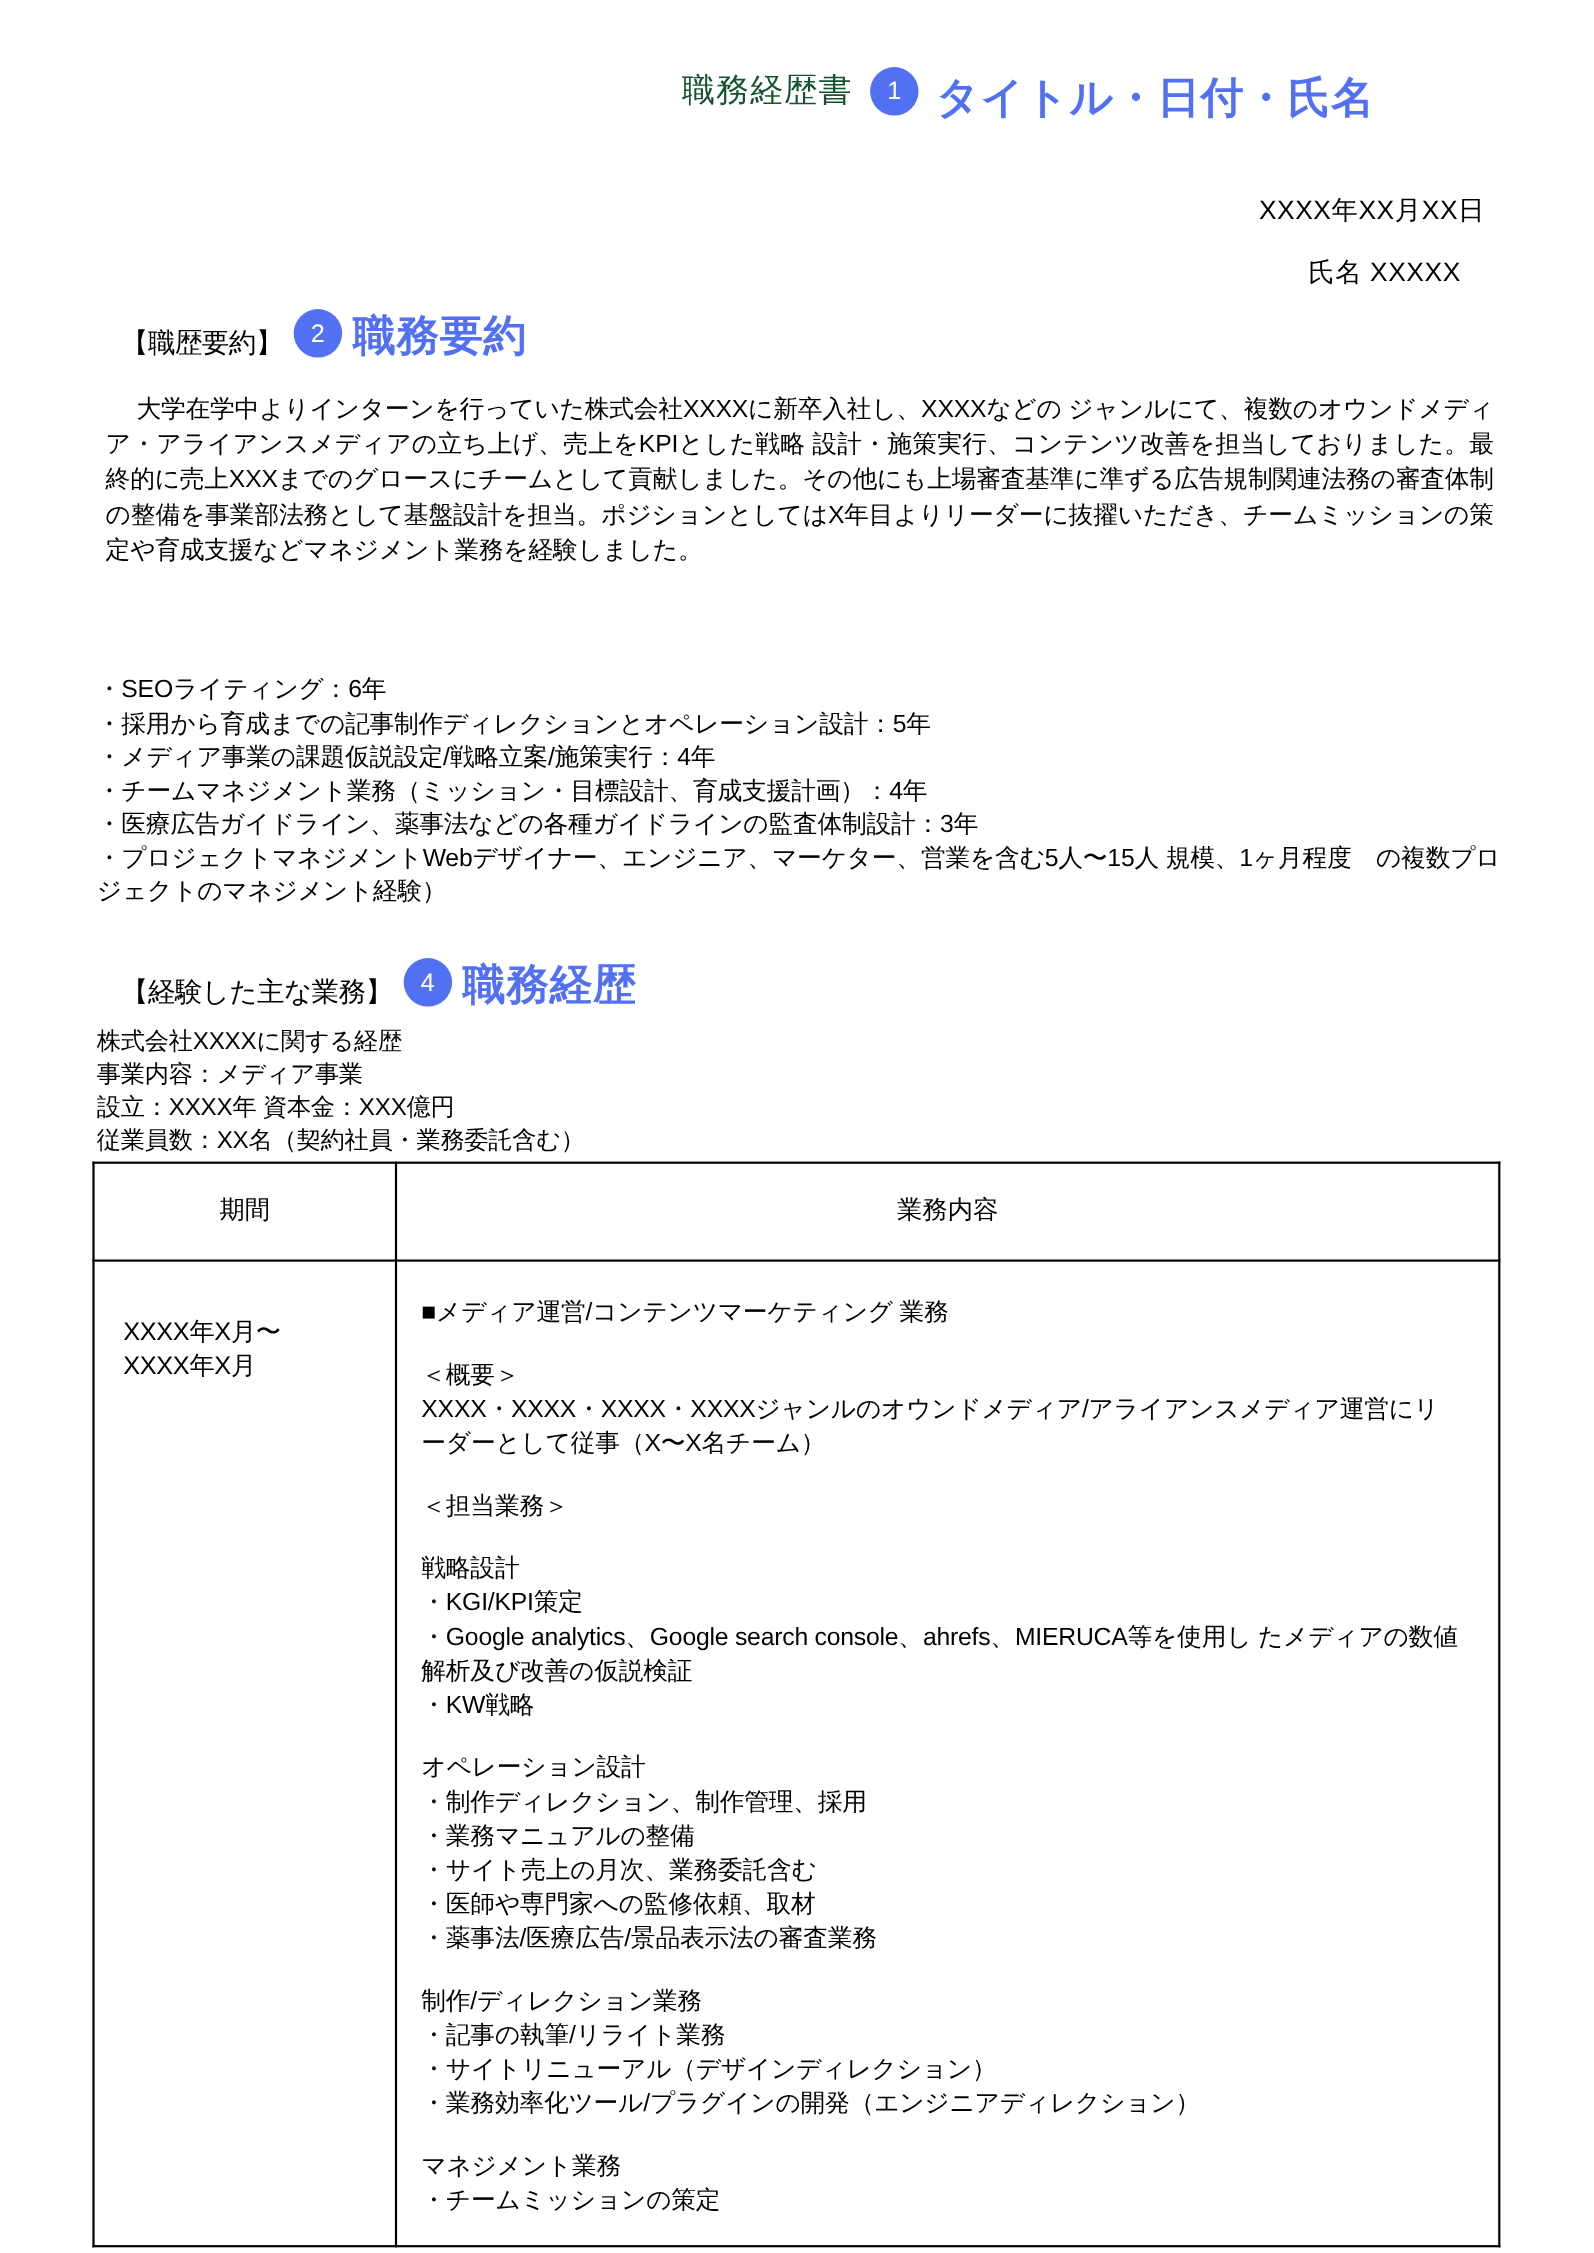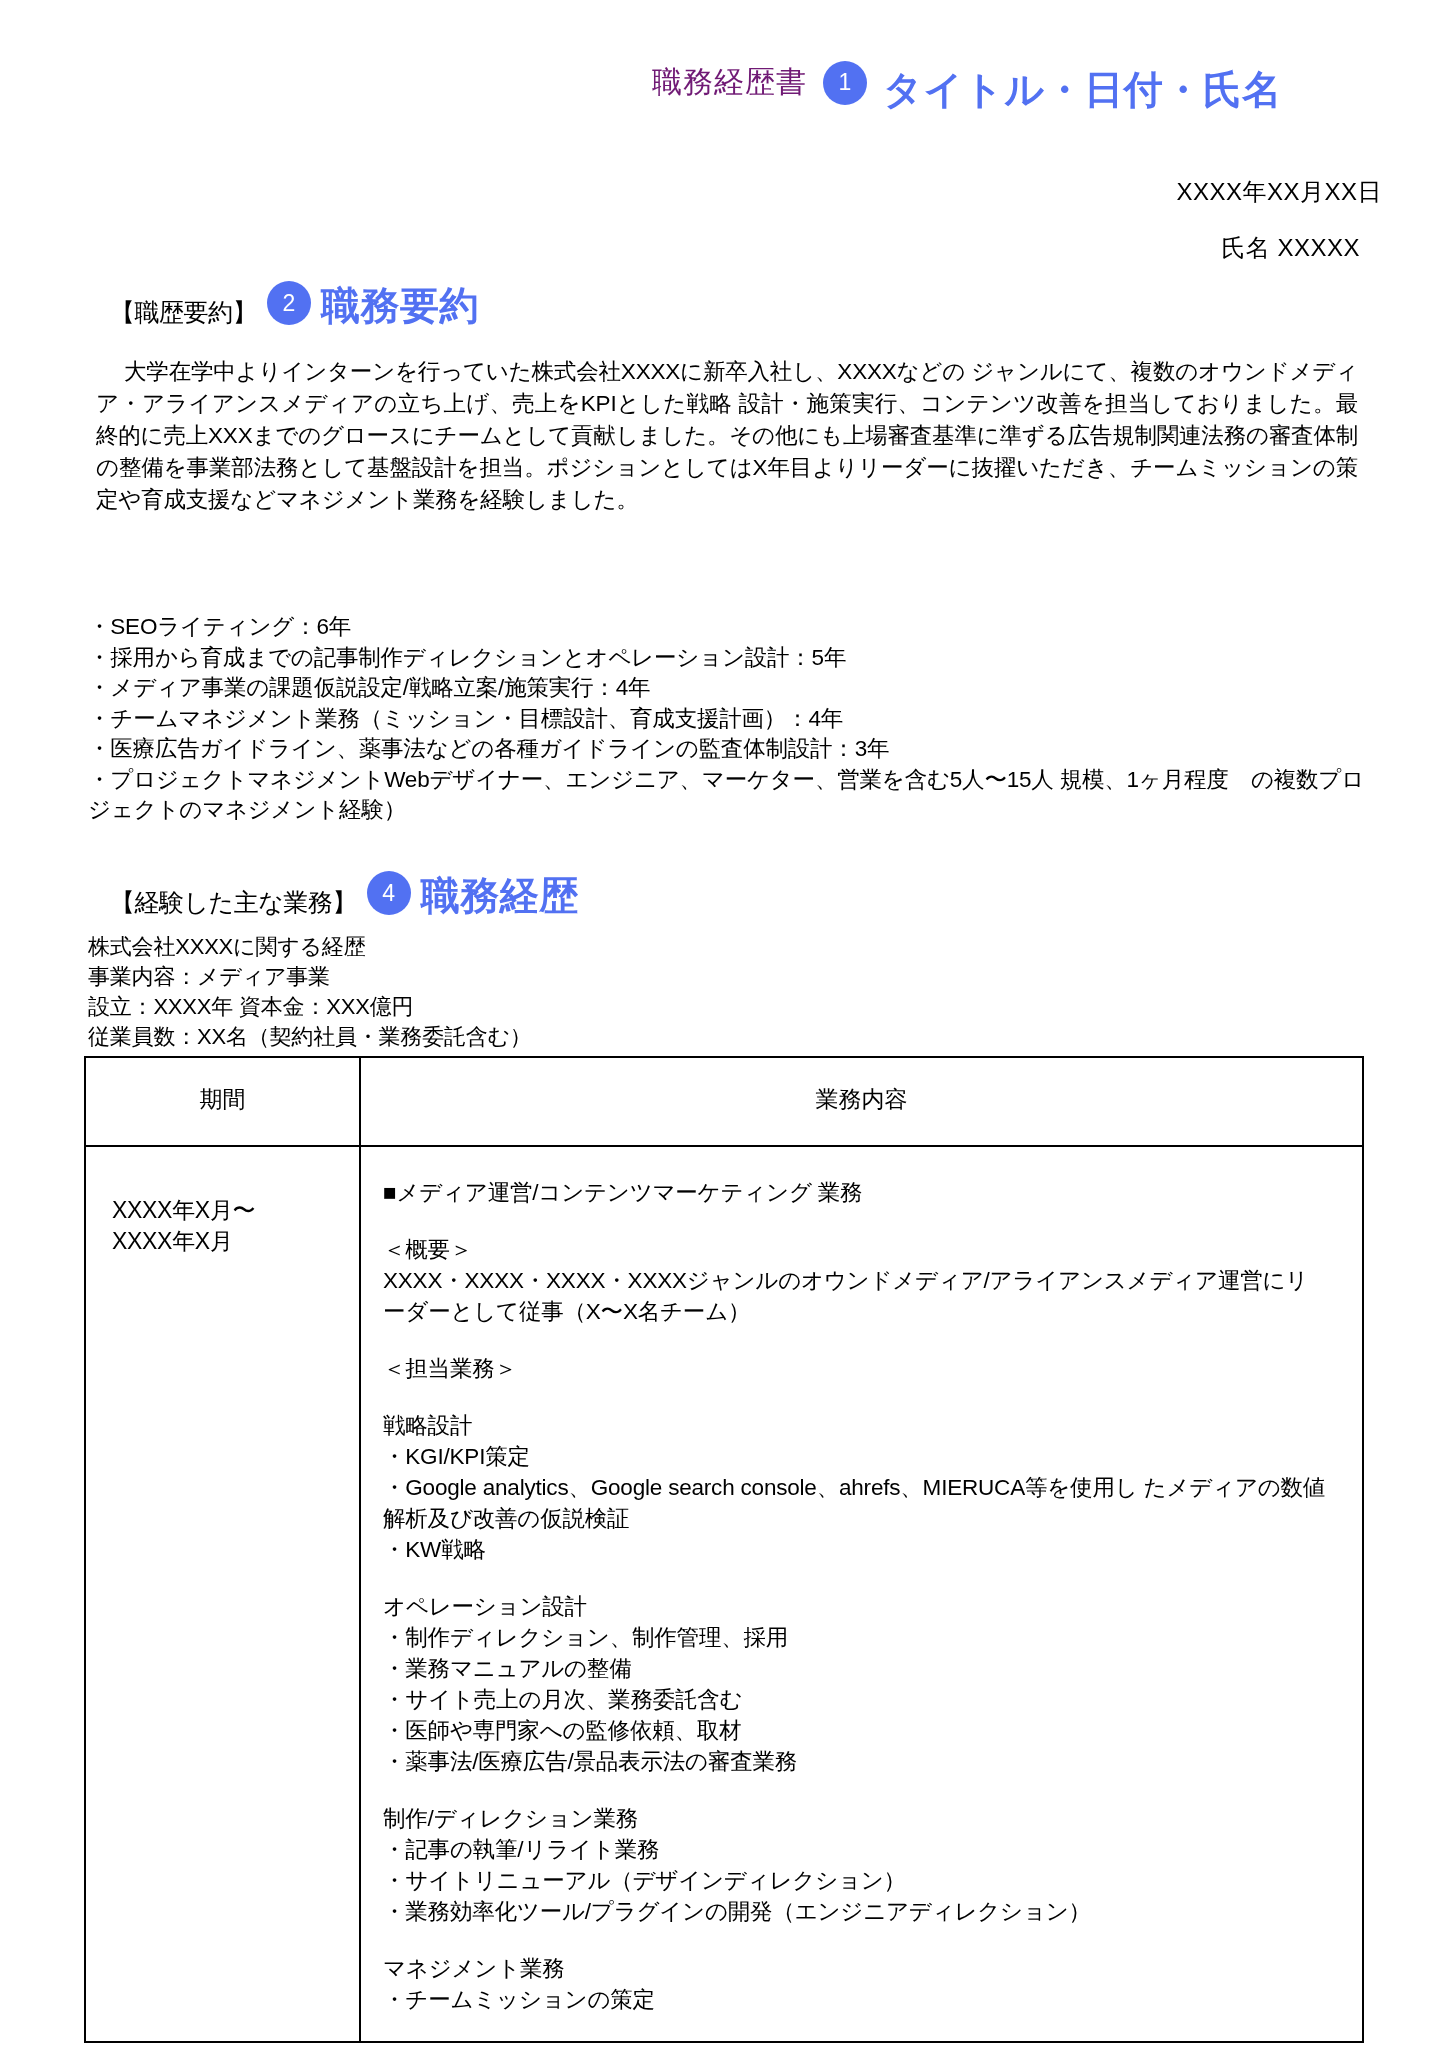--- a/index.html
+++ b/index.html
@@ -65,32 +65,30 @@
     width: 1449px;
   }
   #sec1 .title-row {
     display: flex;
     align-items: center;
     gap: 16px;
     padding-left: 620px;
   }
   .doc-title {
     font-size: 30px;
-    color: #701a75;
+    color: #14532d;
     white-space: nowrap;
     letter-spacing: 1px;
-    margin-left: 32px;
   }
   #meta-block {
     position: absolute;
     left: 0;
     top: 180px;
     width: 1350px;
     text-align: right;
-    margin-left: 32px;
   }
   .meta-line {
     font-size: 24px;
     line-height: 1;
     margin-bottom: 32px;
     letter-spacing: 0.5px;
   }
   .meta-line.second { margin-right: 22px; }
 
   

